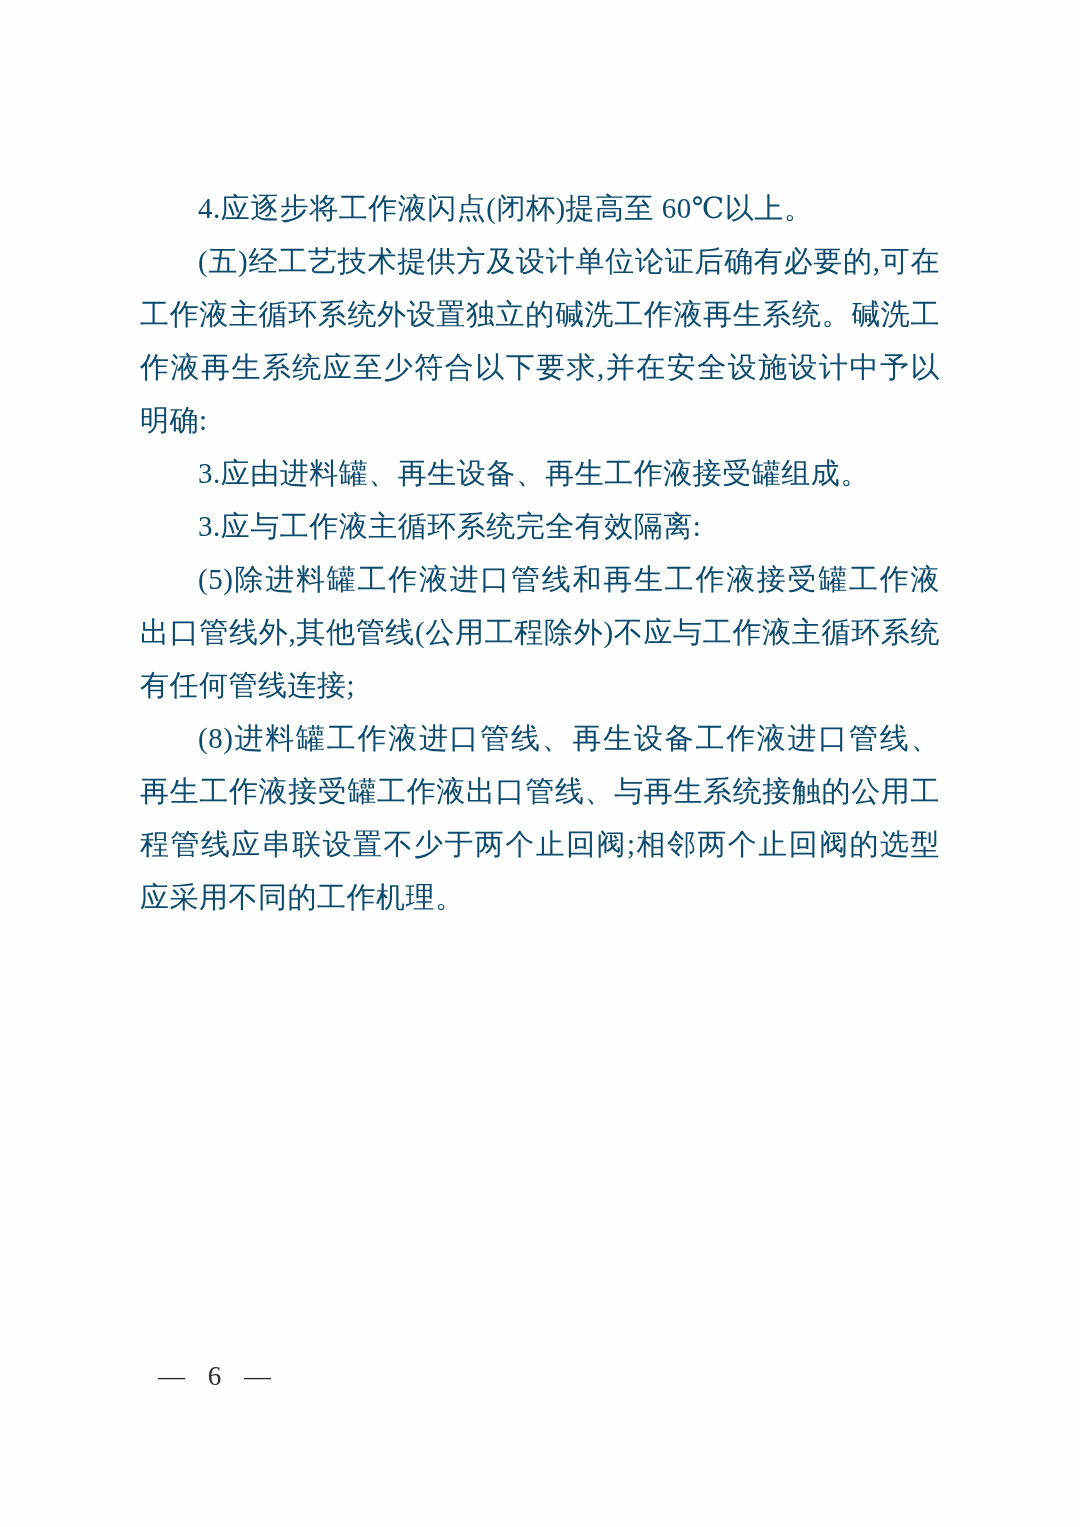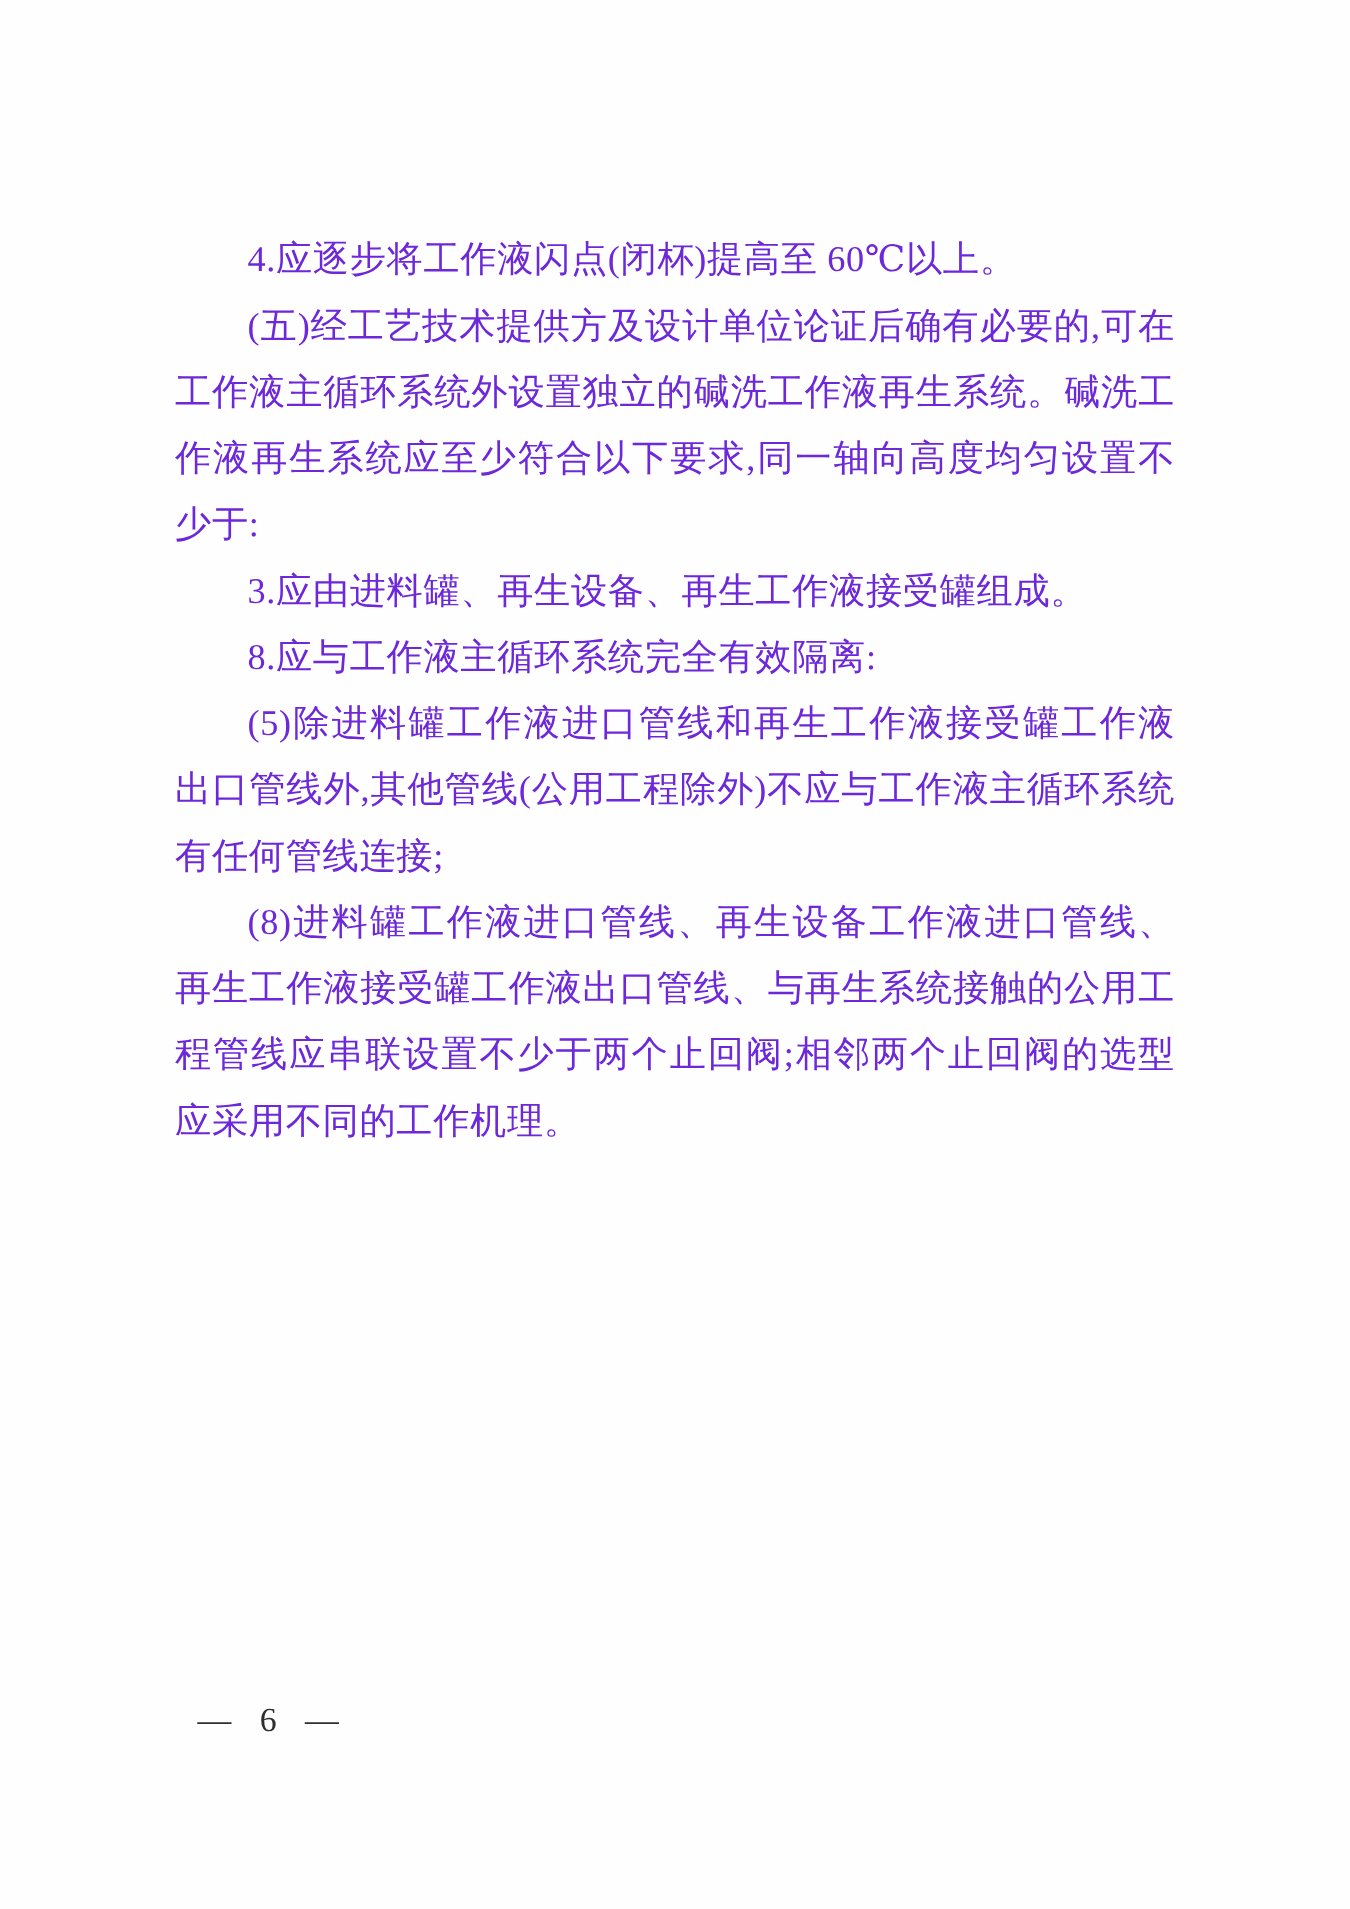--- a/index.html
+++ b/index.html
@@ -20,21 +20,21 @@
     position: absolute;
     left: 140px;
     top: 182px;
     width: 800px;
   }
   .para {
     margin: 0;
     padding: 0;
     font-size: 29px;
     line-height: 53px;
-    color: #6d28d9;
+    color: #0c4a6e;
     text-align: justify;
     text-justify: inter-character;
     text-indent: 2em;
     letter-spacing: 0.5px;
   }
   .footer {
     position: absolute;
     left: 158px;
     top: 1356px;
     font-size: 27px;
@@ -43,23 +43,23 @@
     letter-spacing: 2px;
     word-spacing: 12px;
   }
 </style>
 </head>
 <body>
 
 <div class="page">
   <main class="content">
     <p class="para">4.应逐步将工作液闪点(闭杯)提高至 60℃以上。</p>
-    <p class="para">(五)经工艺技术提供方及设计单位论证后确有必要的,可在工作液主循环系统外设置独立的碱洗工作液再生系统。碱洗工作液再生系统应至少符合以下要求,同一轴向高度均匀设置不少于:</p>
+    <p class="para">(五)经工艺技术提供方及设计单位论证后确有必要的,可在工作液主循环系统外设置独立的碱洗工作液再生系统。碱洗工作液再生系统应至少符合以下要求,并在安全设施设计中予以明确:</p>
     <p class="para">3.应由进料罐、再生设备、再生工作液接受罐组成。</p>
-    <p class="para">8.应与工作液主循环系统完全有效隔离:</p>
+    <p class="para">3.应与工作液主循环系统完全有效隔离:</p>
     <p class="para">(5)除进料罐工作液进口管线和再生工作液接受罐工作液出口管线外,其他管线(公用工程除外)不应与工作液主循环系统有任何管线连接;</p>
     <p class="para">(8)进料罐工作液进口管线、再生设备工作液进口管线、再生工作液接受罐工作液出口管线、与再生系统接触的公用工程管线应串联设置不少于两个止回阀;相邻两个止回阀的选型应采用不同的工作机理。</p>
   </main>
 
   <footer class="footer">
     <span>— 6 —</span>
   </footer>
 </div>
 
 </body></html>

